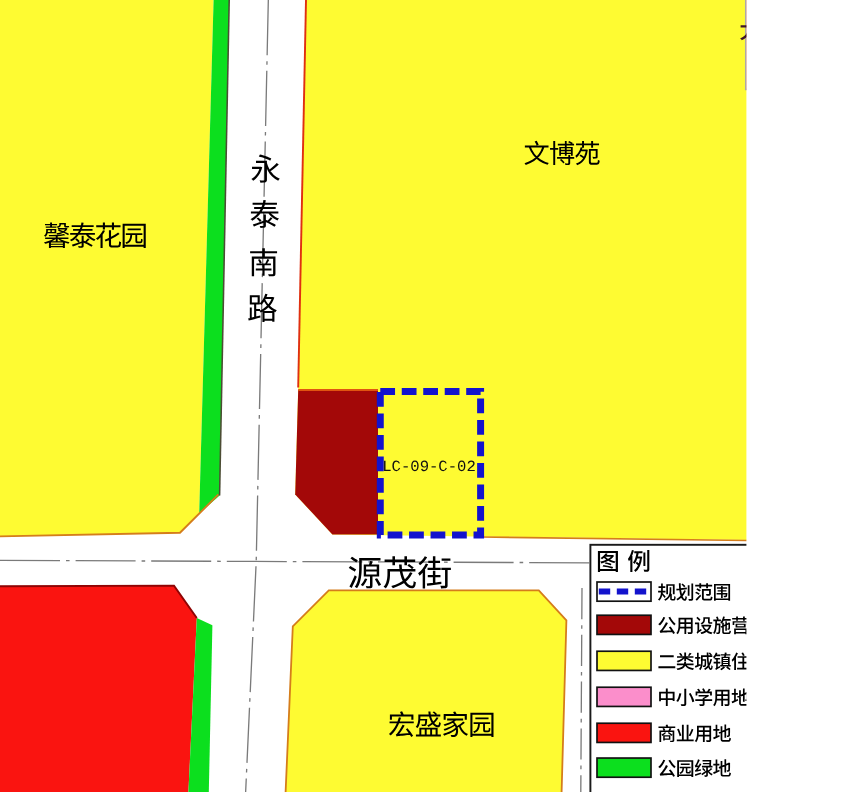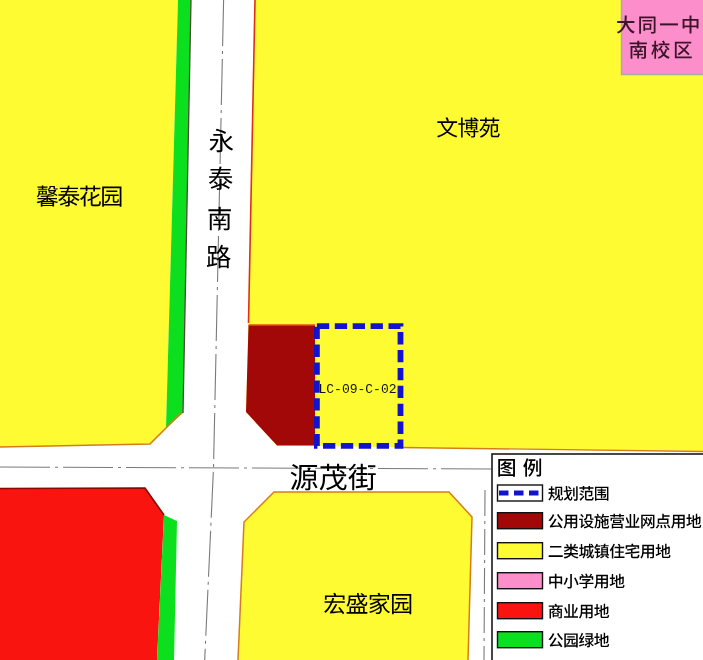--- a/index.html
+++ b/index.html
@@ -1,14 +1,14 @@
 <!DOCTYPE html>
 <html><head><meta charset="utf-8"><style>
 html,body{margin:0;padding:0;background:#fff;font-family:"Liberation Sans",sans-serif;}
-#map{position:relative;width:703px;height:660px;overflow:hidden;}
+#map{position:relative;width:622px;height:660px;overflow:hidden;}
 </style></head><body>
 
 <div id="map">
 <svg width="703" height="660" viewBox="0 0 703 660">
 
 <rect x="0" y="0" width="703" height="660" fill="#ffffff"></rect>
 
 <polygon points="0,0 178,0 166,428 150,444 0,447" fill="#fefb32"></polygon>
 
 <polygon points="178,0 191,0 183,413 166,428" fill="#0cdf1e"></polygon>

